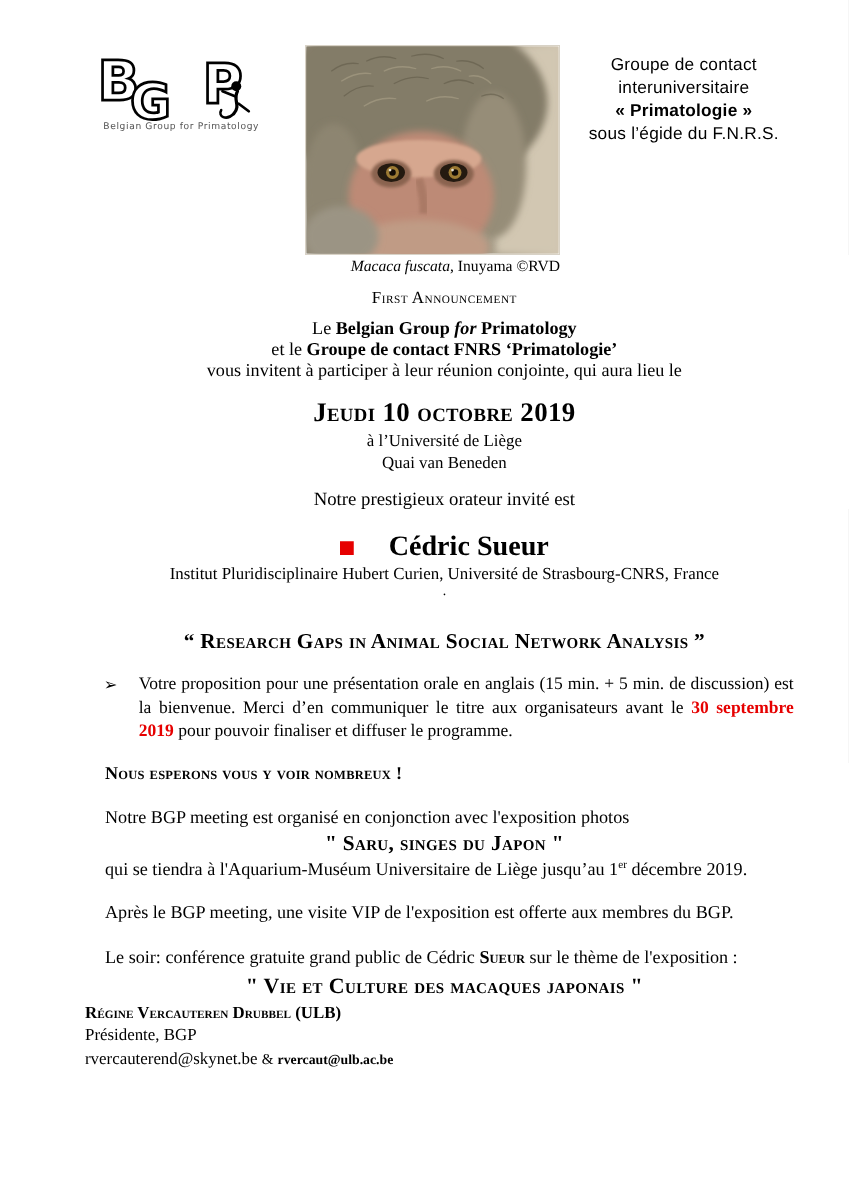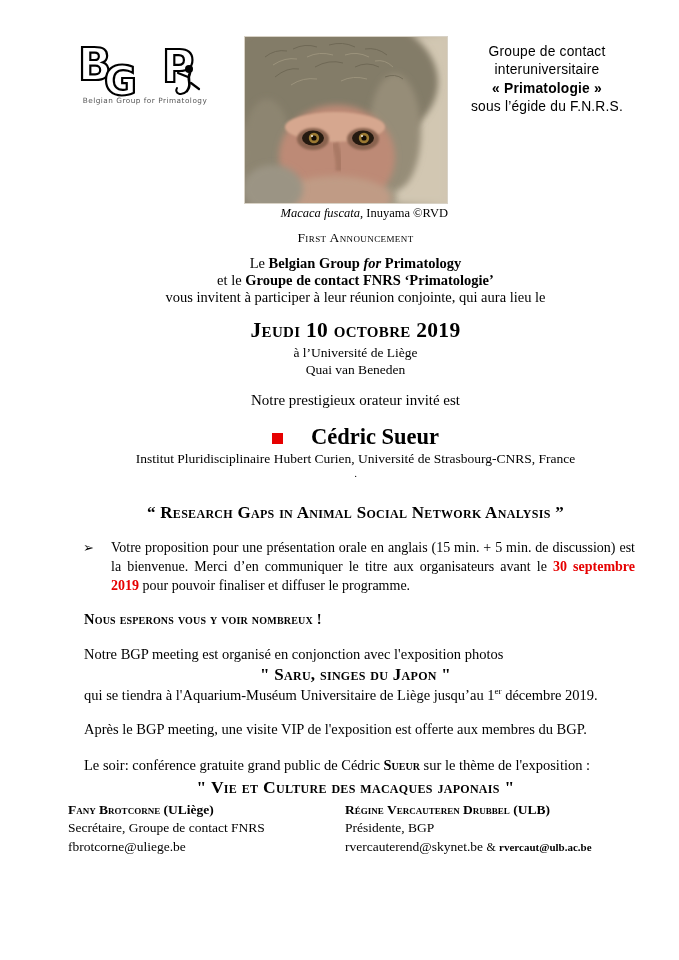--- a/index.html
+++ b/index.html
@@ -208,25 +208,20 @@
 
     <div class="soir">
       <span>Le soir: conférence gratuite grand public de Cédric </span><span class="sc-b">Sueur</span><span> sur le thème de l'exposition :</span>
     </div>
     <div class="center lecture-title sc">" Vie et Culture des macaques japonais "</div>
 
   </div>
 
   <div class="contacts">
     <div class="contact">
-      <div class="cname"><span class="sc">Fany Brotcorne</span><span> (ULiège)</span></div>
-      <div>Secrétaire, Groupe de contact FNRS</div>
-      <div>fbrotcorne@uliege.be</div>
-    </div>
-    <div class="contact">
       <div class="cname"><span class="sc">Régine Vercauteren Drubbel</span><span> (ULB)</span></div>
       <div>Présidente, BGP</div>
       <div>
         <span>rvercauterend@skynet.be</span>
         <span class="amp">&amp;</span>
         <span class="small-email">rvercaut@ulb.ac.be</span>
       </div>
     </div>
   </div>
 

